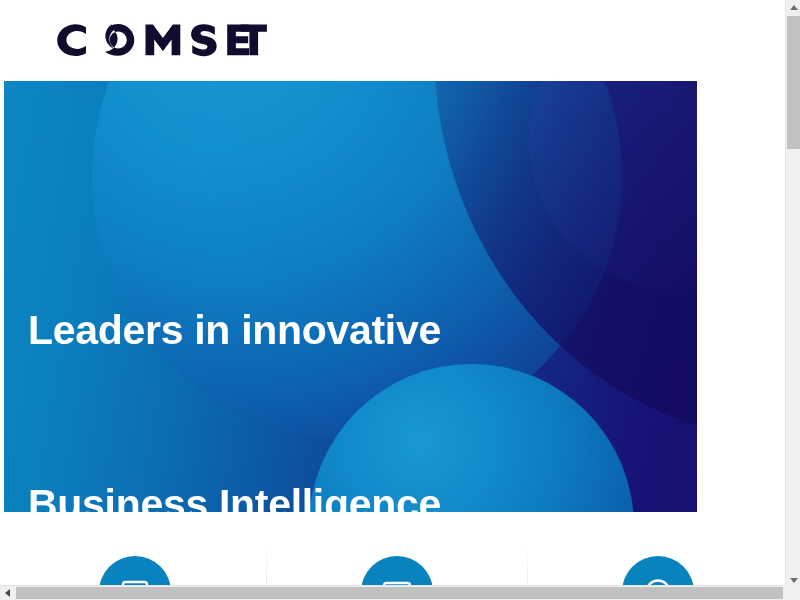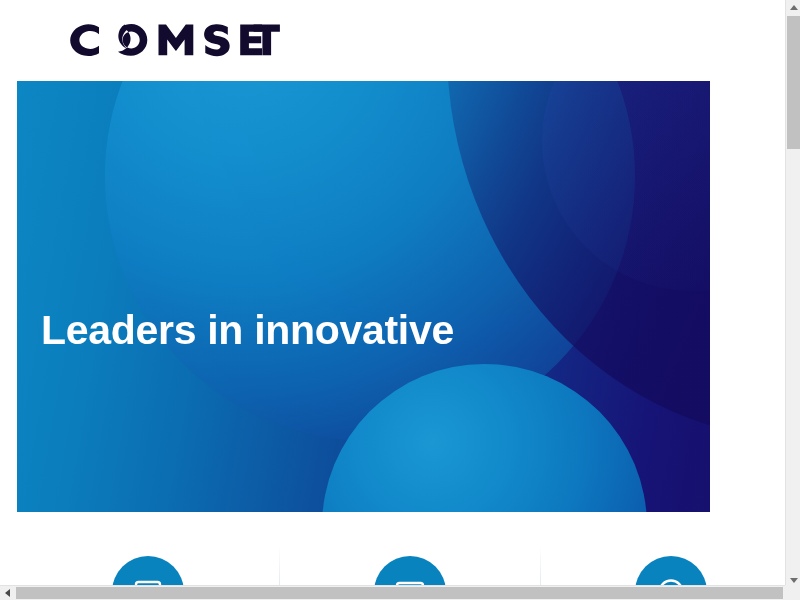--- a/index.html
+++ b/index.html
@@ -9,21 +9,21 @@
     background:#ffffff;
   }
 
   
   .viewport {
     position:absolute; left:0; top:0;
     width:800px; height:600px;
     background:#ffffff;
   }
   .page {
-    position:absolute; left:17px; top:0;
+    position:absolute; left:4px; top:0;
     width:693px; height:588px;
     overflow:hidden;
     background:#ffffff;
   }
 
   
   .site-header {
     position:absolute; left:0; top:0;
     width:785px; height:81px;
     background:#ffffff;
@@ -242,20 +242,21 @@
 
     <section class="hero">
       <div class="hero-sphere-a"></div>
       <div class="hero-wedge"></div>
       <div class="hero-sheen"></div>
       <div class="hero-sphere-b"></div>
 
       <div class="hero-content">
         <h1 class="hero-title">
           <span class="line">Leaders in innovative</span>
+          <span class="line">Business Intelligence</span>
           
         </h1>
 
       </div>
     </section>
 
     <section class="features">
 
       <div class="feature-col">
         <div class="feature-icon-circle">

